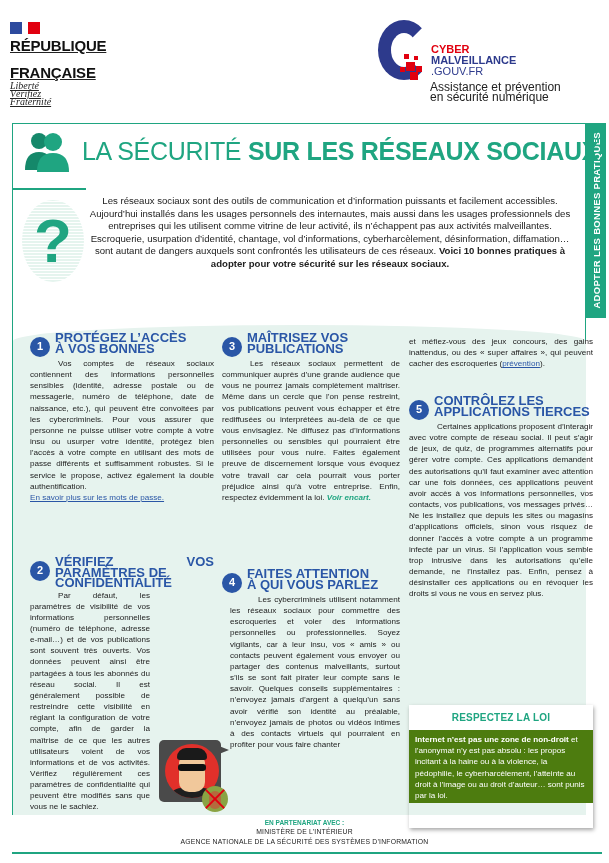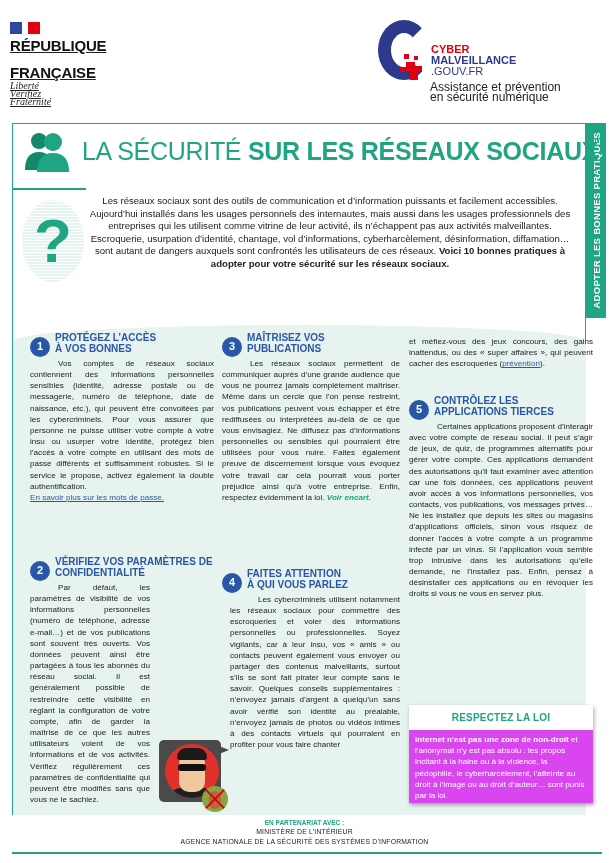--- a/index.html
+++ b/index.html
@@ -40,41 +40,41 @@
 
   .intro { position: absolute; left: 88px; top: 195px; width: 484px; font-size: 9.6px; line-height: 12.6px; color: #222; text-align: center; }
   .intro b { font-weight: bold; }
 
   
   .mint { position: absolute; left: 13px; top: 325px; width: 573px; height: 490px; background: #e6f3ee; border-radius: 50% 50% 0 0 / 16px 16px 0 0; }
 
   .col { position: absolute; font-size: 8.1px; line-height: 11.15px; color: #222; text-align: justify; }
   .tip-head { display: flex; align-items: flex-start; margin-bottom: 1px; }
   .num { width: 20px; height: 20px; border-radius: 50%; background: #2a56a6; color: #fff; font-weight: bold; font-size: 11px; display: flex; align-items: center; justify-content: center; flex-shrink: 0; margin-right: 5px; margin-top: 4px; }
-  .tip-title { color: #2a56a6; font-weight: bold; font-size: 10px; line-height: 10.5px; }
+  .tip-title { color: #2a56a6; font-weight: bold; font-size: 13px; line-height: 10.5px; }
   .indent { text-indent: 28px; }
   .link { color: #2a56a6; text-decoration: underline; }
   .voir { color: #1fa581; font-weight: bold; font-style: italic; }
 
   .avatar { position: absolute; left: 159px; top: 740px; width: 62px; height: 62px; background: #4a4a4a; border-radius: 5px; }
   .avatar .face-bg { position: absolute; left: 6px; top: 4px; width: 54px; height: 54px; background: #e1302a; border-radius: 50%; overflow: hidden; }
   .avatar .head { position: absolute; left: 14px; top: 8px; width: 26px; height: 40px; background: #f1c89b; border-radius: 12px 12px 10px 10px; }
   .avatar .hair { position: absolute; left: 12px; top: 4px; width: 30px; height: 12px; background: #1a1a1a; border-radius: 12px 12px 4px 4px; }
   .avatar .mask { position: absolute; left: 13px; top: 20px; width: 28px; height: 7px; background: #111; border-radius: 3px; }
   .avatar .body { position: absolute; left: 4px; top: 44px; width: 46px; height: 20px; background: #1f1f1f; border-radius: 12px 12px 0 0; }
   .avatar .bubble { position: absolute; right: -8px; top: 6px; width: 10px; height: 8px; background: #4a4a4a; clip-path: polygon(0 0, 100% 50%, 0 100%); }
   .victim { position: absolute; left: 202px; top: 786px; width: 26px; height: 26px; border-radius: 50%; background: #8aa343; overflow: hidden; }
   .victim .vf { position: absolute; left: 7px; top: 5px; width: 12px; height: 18px; background: #b36b3d; border-radius: 6px; }
   .victim .x1, .victim .x2 { position: absolute; left: -2px; top: 12px; width: 30px; height: 2px; background: #e1000f; }
   .victim .x1 { transform: rotate(45deg); }
   .victim .x2 { transform: rotate(-45deg); }
 
-  .law { position: absolute; left: 409px; top: 705px; width: 184px; height: 98px; box-shadow: 1px 2px 4px rgba(0,0,0,0.35); }
+  .law { position: absolute; left: 409px; top: 705px; width: 184px; height: 123px; box-shadow: 1px 2px 4px rgba(0,0,0,0.35); }
   .law-head { background: #fff; height: 25px; display: flex; align-items: center; justify-content: center; color: #1fa581; font-weight: bold; font-size: 10px; letter-spacing: 0.2px; }
-  .law-body { background: #d946ef; color: #fff; height: 73px; padding: 4px 6px; font-size: 8.1px; line-height: 11.2px; }
+  .law-body { background: #4d7c0f; color: #fff; height: 73px; padding: 4px 6px; font-size: 8.1px; line-height: 11.2px; }
   .law-body b { font-weight: bold; }
 
   
   .footer { position: absolute; left: 0; top: 818px; width: 609px; text-align: center; }
   .footer .fp { color: #1fa581; font-weight: bold; font-size: 6.5px; line-height: 9px; }
   .footer .fl { color: #222; font-size: 6.8px; line-height: 9.5px; letter-spacing: 0.2px; }
   .footer-rule { position: absolute; left: 12px; top: 852px; width: 590px; height: 1.5px; background: #1fa581; }
 </style>
 </head>
 <body>

